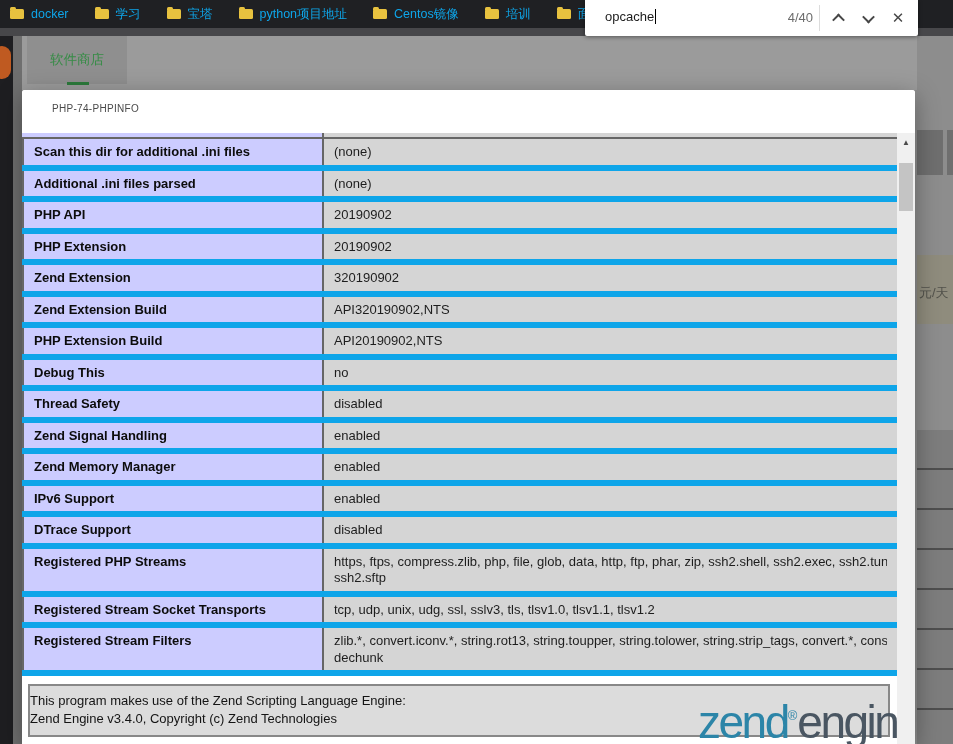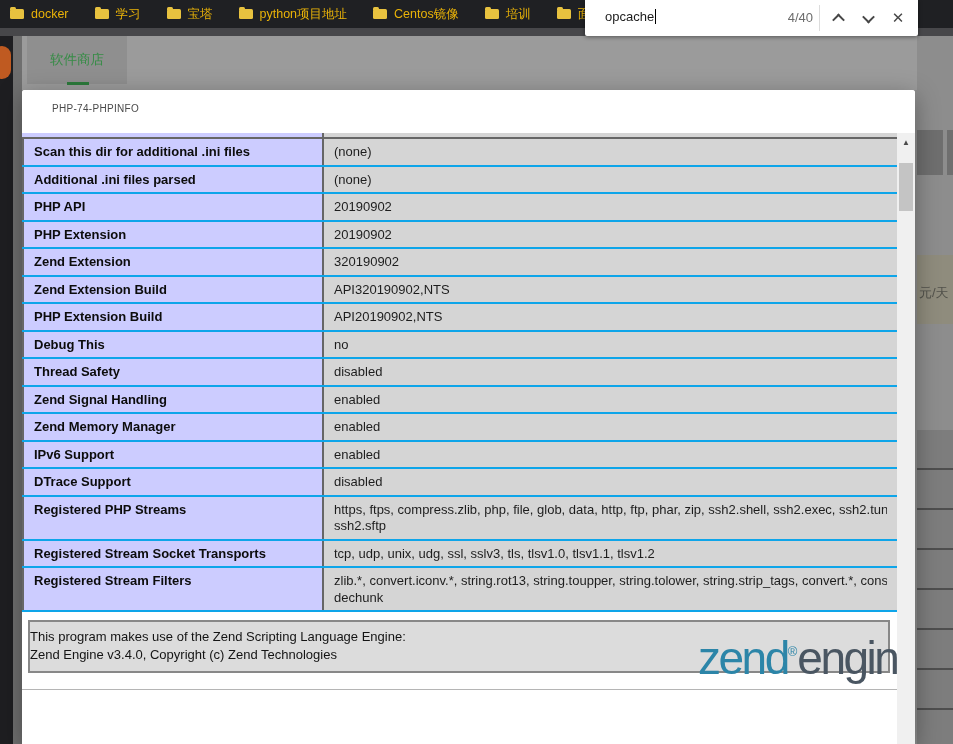--- a/index.html
+++ b/index.html
@@ -2,21 +2,21 @@
 <html><head>
 <meta charset="utf-8">
 <style>
   * { margin:0; padding:0; box-sizing:border-box; }
   html,body { width:953px; height:744px; overflow:hidden; }
   body { font-family:"Liberation Sans", sans-serif; background:#8f8f8f; position:relative; }
 
   
   .topbar { position:absolute; left:0; top:0; width:953px; height:28px; background:#1f2023; z-index:40;
             display:flex; align-items:center; padding-left:10px; gap:26px; }
-  .bm-item { display:flex; align-items:center; gap:7px; color:#eab308; font-size:12.5px; white-space:nowrap; cursor:default; }
+  .bm-item { display:flex; align-items:center; gap:7px; color:#0ea5e9; font-size:12.5px; white-space:nowrap; cursor:default; }
   .folder { position:relative; width:14px; height:10px; background:#e8c23f; border-radius:1.5px; flex:0 0 auto; }
   .folder::before { content:""; position:absolute; left:0; top:-2px; width:6px; height:3px; background:#e8c23f; border-radius:1.5px 1.5px 0 0; }
   .bm-overflow { position:absolute; left:922px; top:0; height:28px; display:flex; align-items:center; gap:7px;
                  color:#e8e8e8; font-size:12.5px; }
 
   .dark-band { position:absolute; left:0; top:28px; width:953px; height:8px; background:#47474a; z-index:5; }
 
   
   .findbar { position:absolute; left:585px; top:0; width:333px; height:36px; background:#ffffff; z-index:50;
              box-shadow:0 1px 4px rgba(0,0,0,.45); border-radius:0 0 2px 2px; }
@@ -53,21 +53,21 @@
   .modal-title { position:absolute; left:30px; top:13px; font-size:10px; color:#4a4a4a; letter-spacing:.3px; }
   .modal-close { position:absolute; left:871px; top:-14px; width:36px; height:36px; border-radius:50%;
                  border:3px solid #ffffff; background:#8a8a8a; color:#ffffff; z-index:30;
                  display:flex; align-items:center; justify-content:center; font-size:15px; font-weight:bold; cursor:pointer; }
 
   .scroll-area { position:absolute; left:0; top:43px; width:875px; height:611px; overflow:hidden; background:#fff; }
 
   .sliver { display:flex; height:4px; }
   .sliver .sl { width:302px; background:#ccccff; border-right:2px solid #666; }
   .sliver .sv { flex:1; background:#d5d5d5; }
-  .prow { display:flex; border-bottom:2px solid #0ea5e9; }
+  .prow { display:flex; border-bottom:6px solid #0ea5e9; }
   .prow:first-child { border-top:2px solid #666; }
   .pl { width:302px; flex:0 0 302px; background:#ccccff; border-left:2px solid #666; border-right:2px solid #666;
         font-size:13px; font-weight:bold; color:#0c0c0c; padding:5px 10px 4px; line-height:16.5px; }
   .pv { flex:1; background:#d5d5d5; font-size:13px; color:#1d1d1d; padding:5px 10px 4px; line-height:16.5px; overflow:hidden; }
   .vline { white-space:nowrap; overflow:hidden; }
 
   .zend-box { position:relative; margin:8px 0 0 6px; width:862px; background:#dcdcdc; border:2px solid #888;
               padding:6px 0 7px; font-size:13px; color:#141414; line-height:18px; }
   .zend-line3 { text-indent:14px; }
   mark.hl { background:#ff9632; color:#000; padding:0 1px; }

